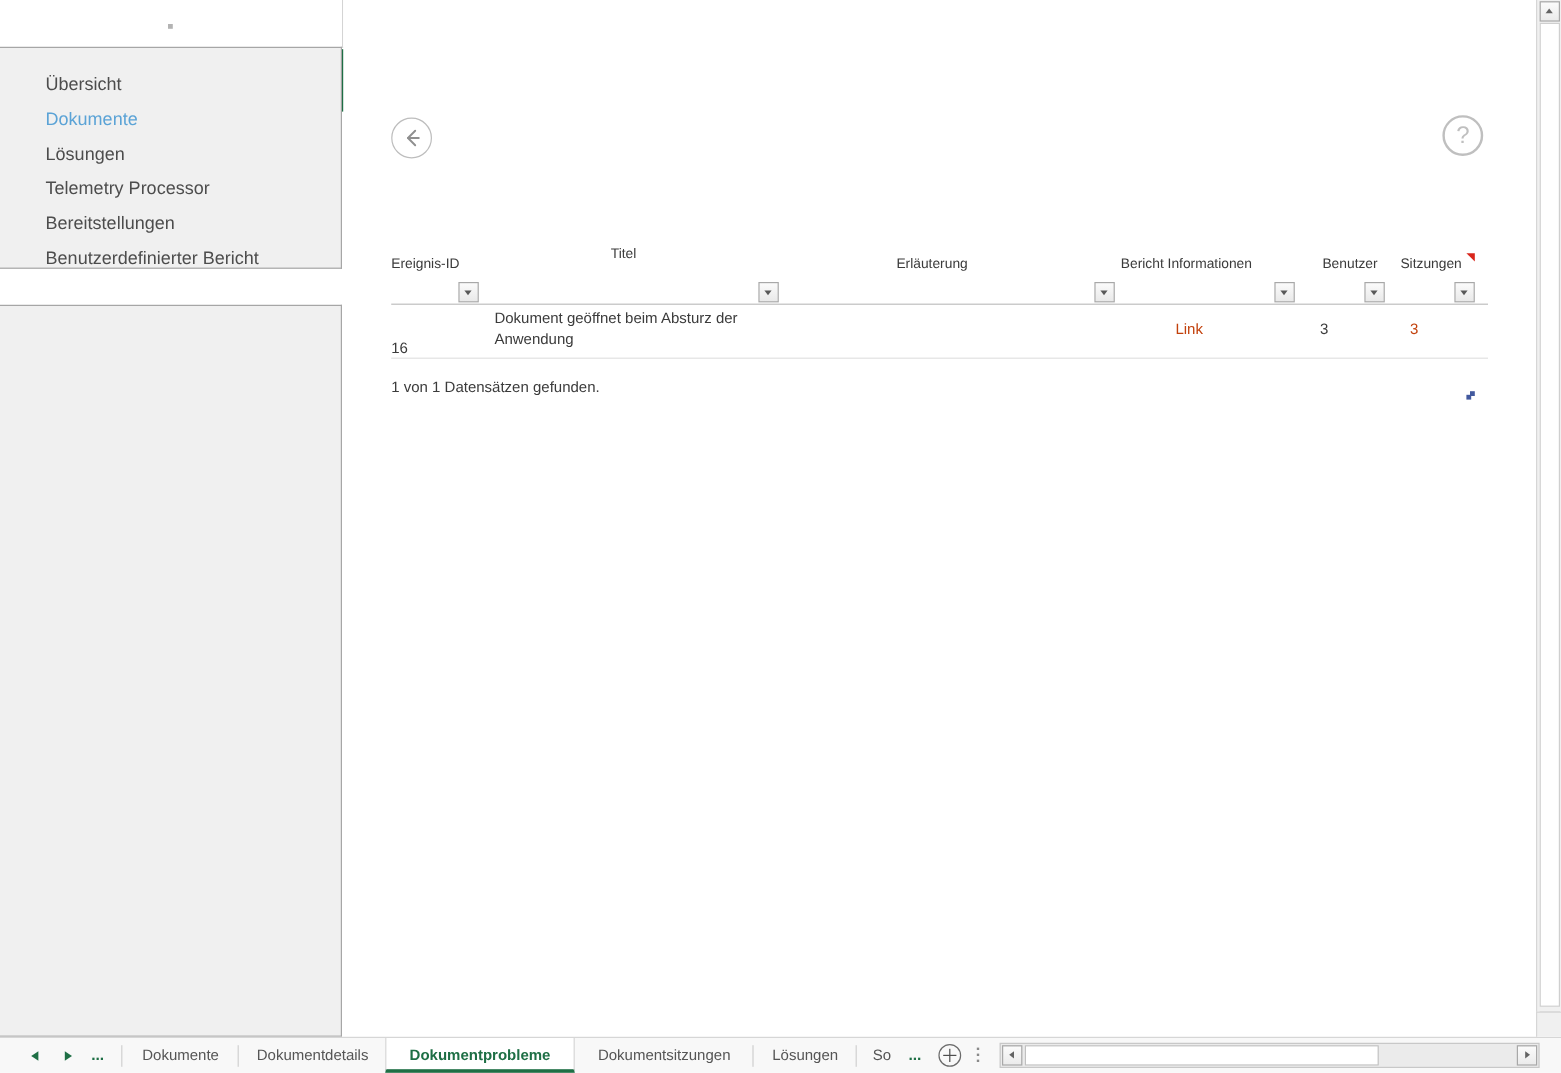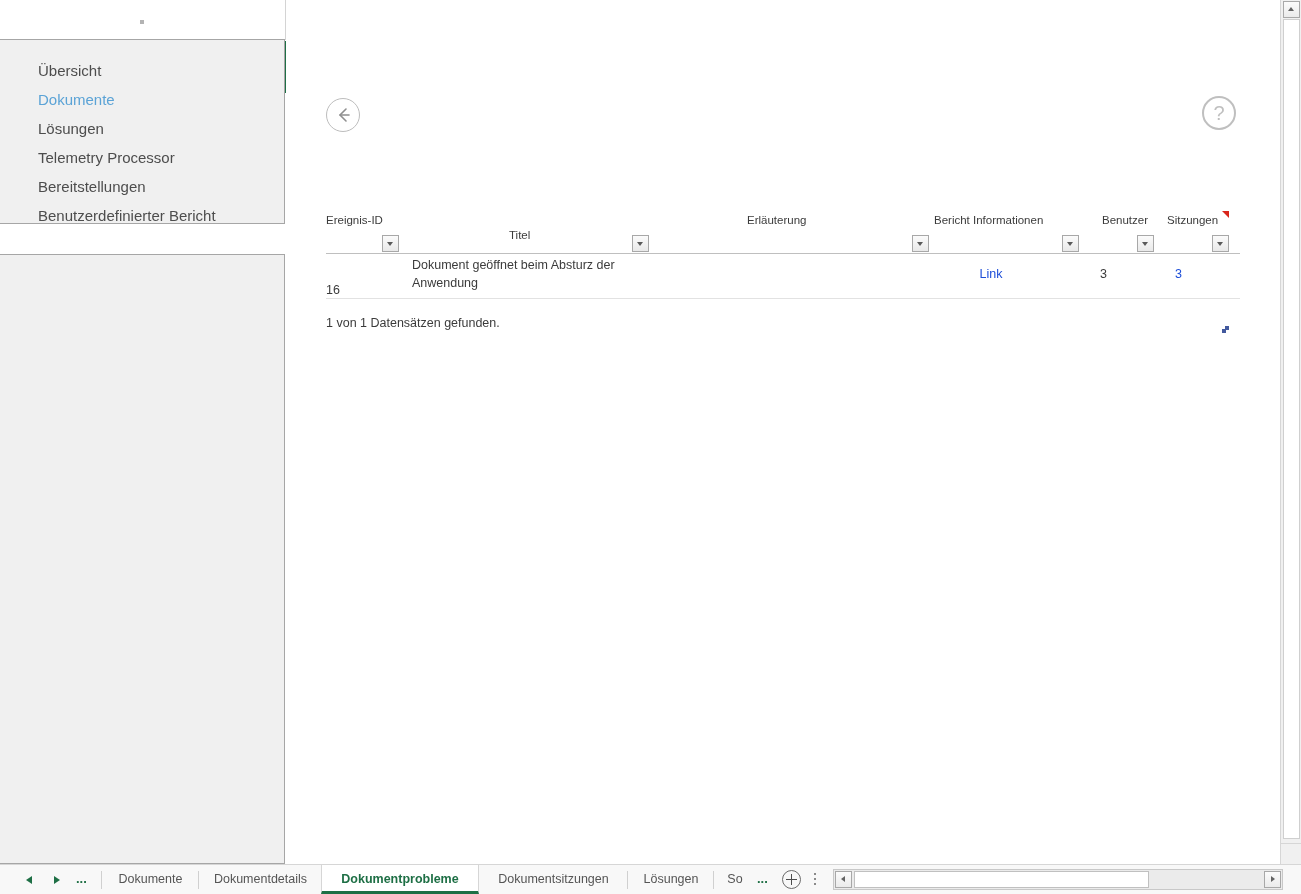--- a/index.html
+++ b/index.html
@@ -181,21 +181,21 @@
     z-index: 6;
   }
 
   .cell {
     position: absolute;
     font-size: 12.5px;
     color: #3b3b3b;
     line-height: 18px;
   }
   .cell a {
-    color: #1d4ed8;
+    color: #c2410c;
     cursor: pointer;
   }
 
   #record-count {
     position: absolute;
     left: 40px; top: 316px;
     font-size: 12.5px;
     color: #3b3b3b;
     white-space: nowrap;
   }
@@ -438,21 +438,21 @@
       <path d="M19 10 L13 16 L19 22" fill="none" stroke="#8f8f8f" stroke-width="1.6" stroke-linecap="round" stroke-linejoin="round"></path>
       <path d="M13 16 L22 16" fill="none" stroke="#8f8f8f" stroke-width="1.6" stroke-linecap="round"></path>
     </svg>
   </div>
 
 
   <div id="help-button">?</div>
 
   <div id="report-table">
     <div class="th-label" style="left:0px; top:8px;">Ereignis-ID</div>
-    <div class="th-label" style="left:183px; top:23px;">Titel</div>
+    <div class="th-label" style="left:183px; top:0;">Titel</div>
     <div class="th-label" style="left:421px; top:8px;">Erläuterung</div>
     <div class="th-label" style="left:608px; top:8px;">Bericht Informationen</div>
     <div class="th-label" style="left:776px; top:8px;">Benutzer</div>
     <div class="th-label" style="left:841px; top:8px;">Sitzungen</div>
 
     <div class="filter-btn" style="left:56px; top:29px;"></div>
     <div class="filter-btn" style="left:306px; top:29px;"></div>
     <div class="filter-btn" style="left:586px; top:29px;"></div>
     <div class="filter-btn" style="left:736px; top:29px;"></div>
     <div class="filter-btn" style="left:811px; top:29px;"></div>

